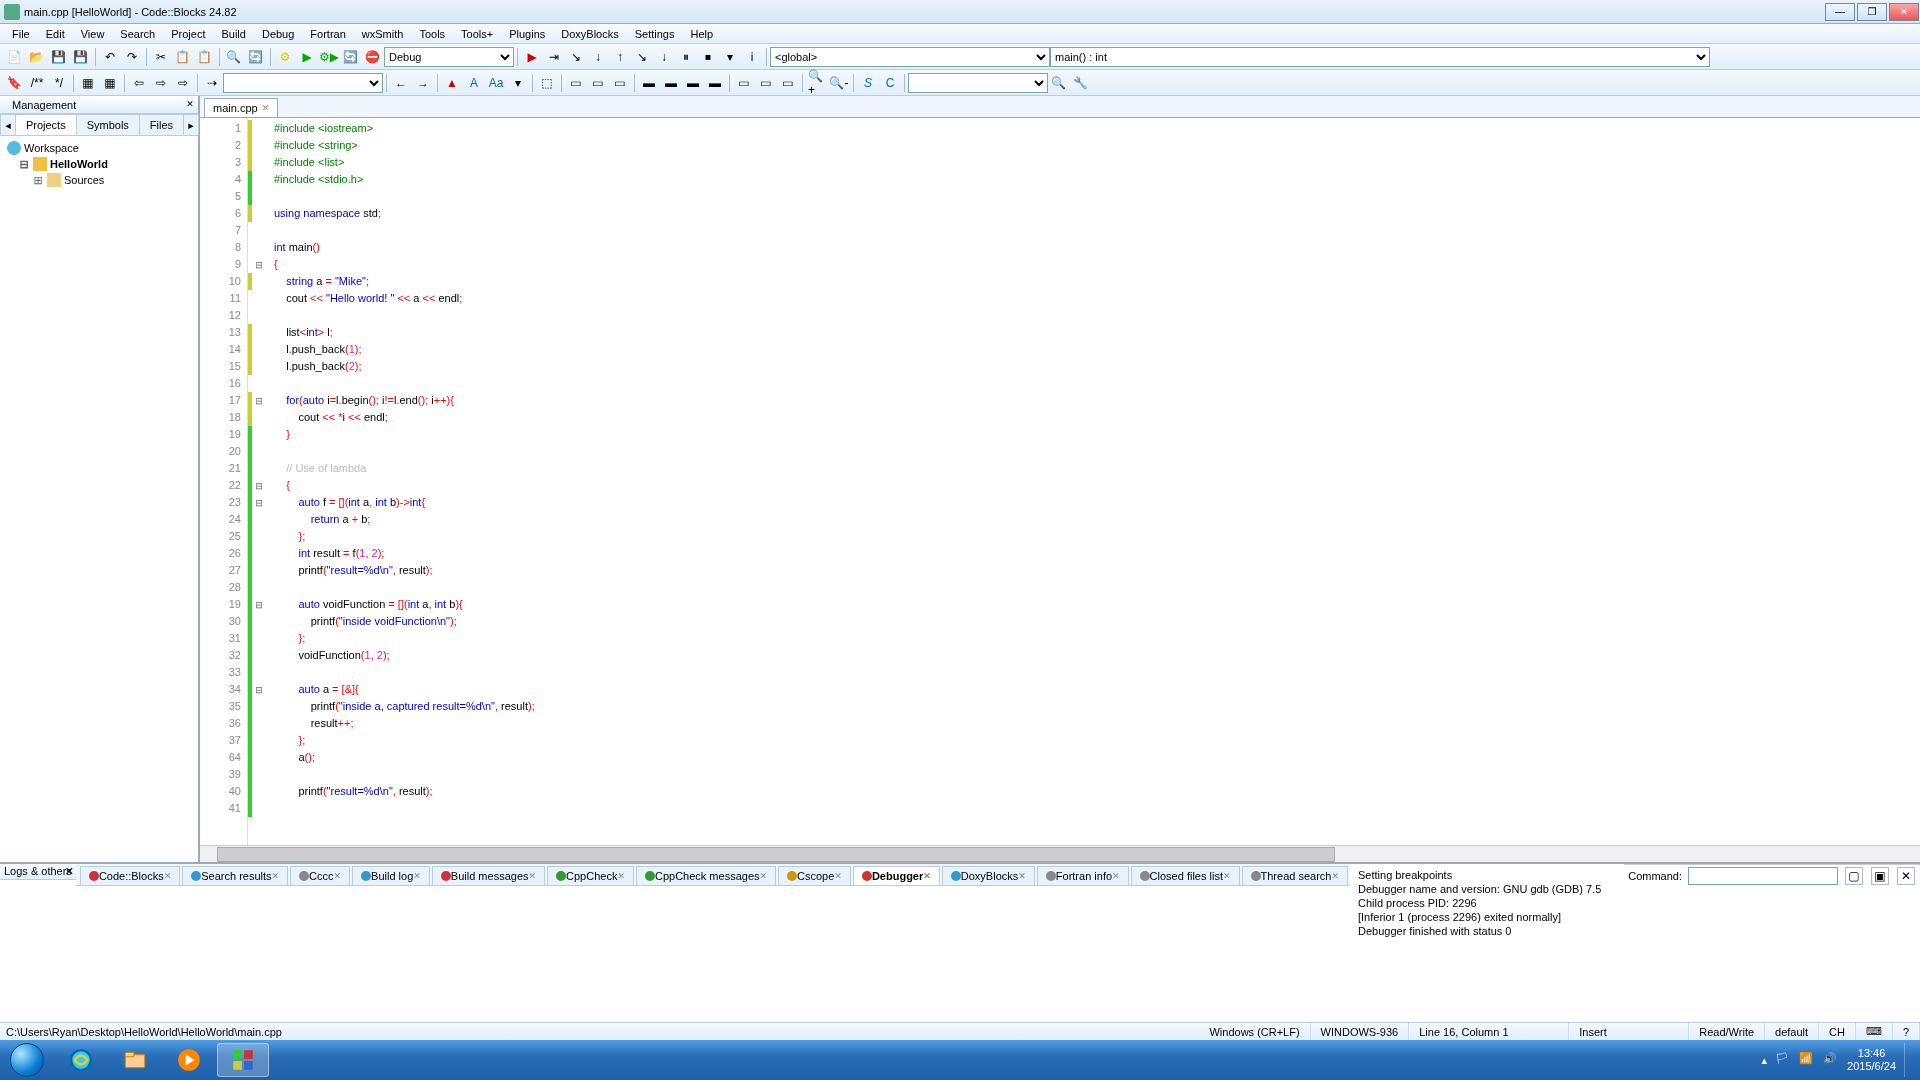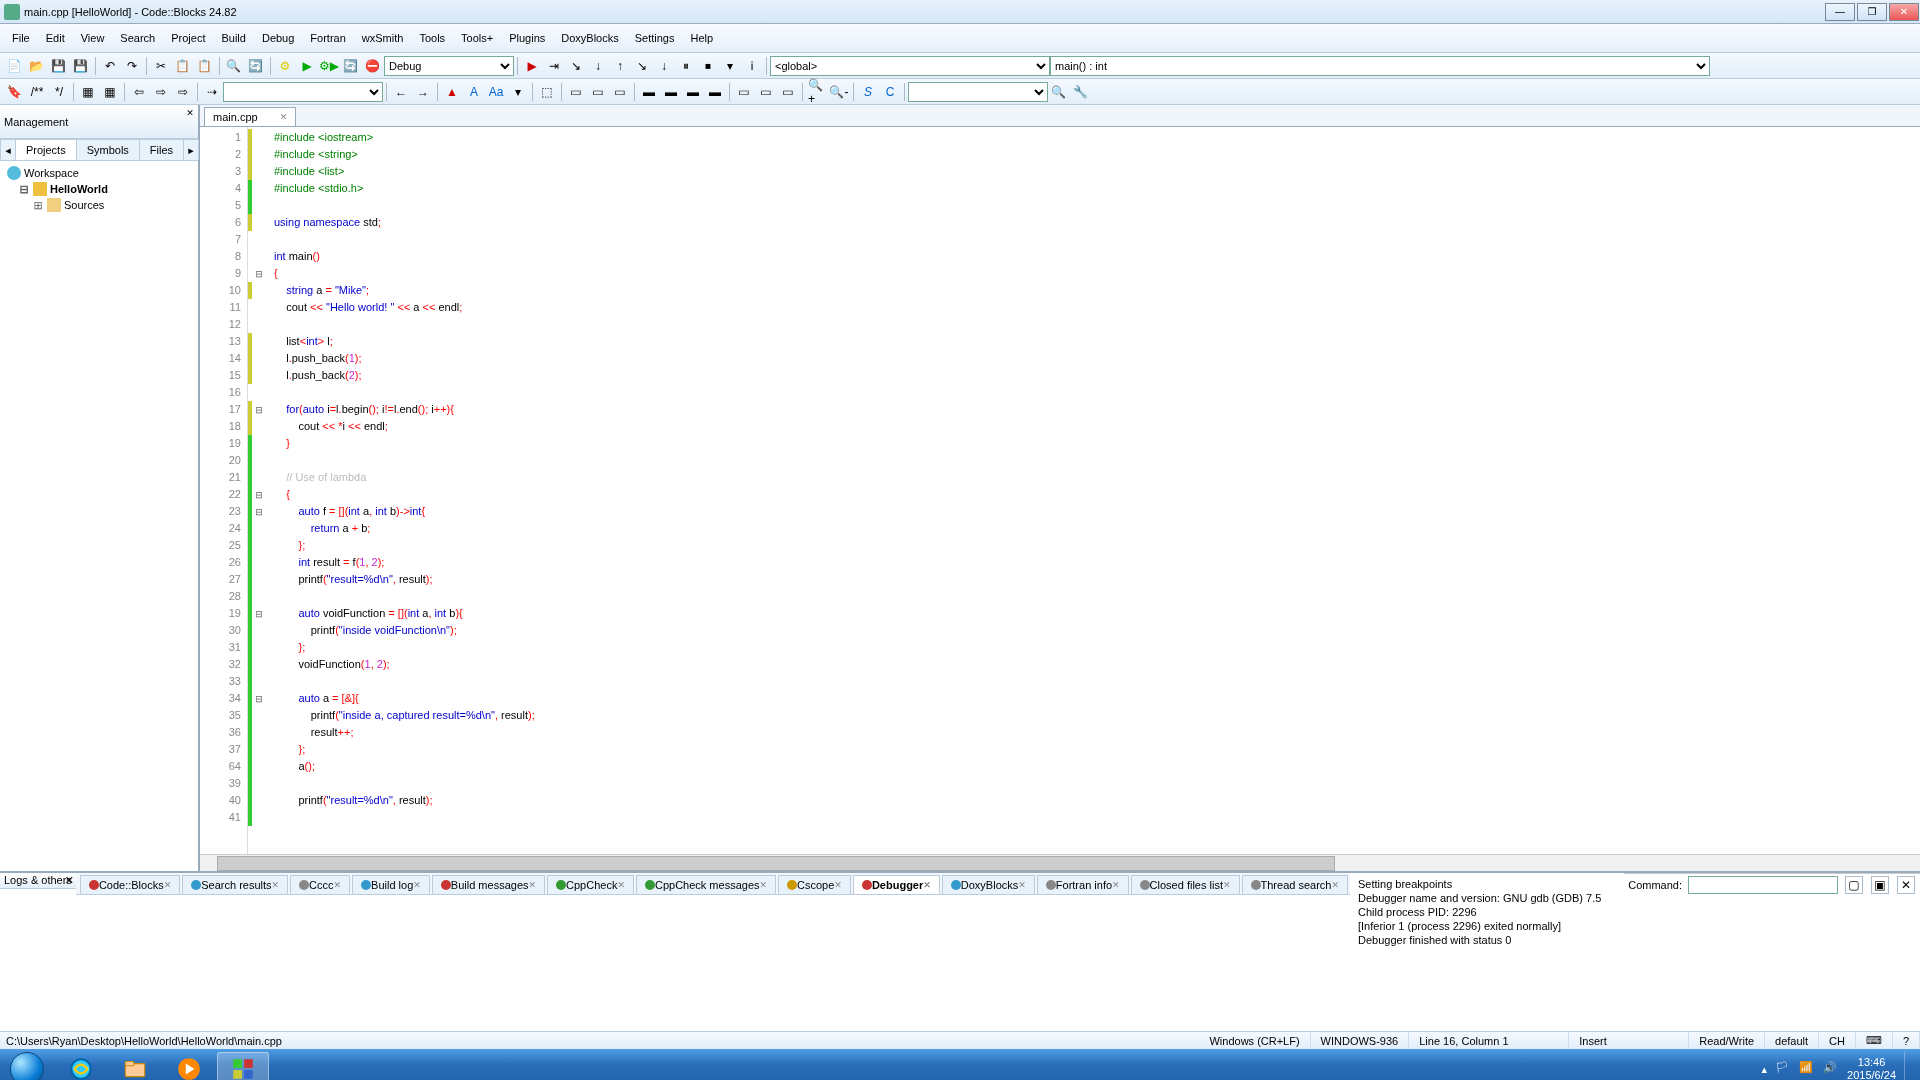--- a/index.html
+++ b/index.html
@@ -7,55 +7,55 @@
 
 
 .titlebar { height:24px; background:linear-gradient(#e8f2fb,#d4e6f7); display:flex; align-items:center; border-bottom:1px solid #9ab; }
 .titlebar .icon { width:16px; height:16px; margin:0 4px; background:#5a8; border-radius:2px; }
 .titlebar .title { flex:1; color:#000; }
 .winbtns { display:flex; }
 .winbtn { width:30px; height:18px; margin:0 1px; border:1px solid #789; background:linear-gradient(#eef6fd,#cde3f7); display:flex; align-items:center; justify-content:center; font-size:10px; cursor:pointer; }
 .winbtn.close { background:linear-gradient(#f5a9a9,#e55); color:#fff; }
 
 
-.menubar { height:29px; background:linear-gradient(#f8fbff,#e6f0fa); display:flex; align-items:center; padding:0 4px; border-bottom:1px solid #bcd; }
+.menubar { height:20px; background:linear-gradient(#f8fbff,#e6f0fa); display:flex; align-items:center; padding:0 4px; border-bottom:1px solid #bcd; }
 .menubar span { padding:2px 8px; cursor:pointer; }
 
 
 .toolbar { height:26px; background:linear-gradient(#f4f9fe,#e2eef9); display:flex; align-items:center; padding:0 4px; border-bottom:1px solid #bcd; }
 .tbtn { width:20px; height:20px; margin:0 1px; border:1px solid transparent; display:flex; align-items:center; justify-content:center; font-size:12px; cursor:pointer; }
 .tsep { width:1px; height:18px; background:#abc; margin:0 3px; }
 .tselect { height:20px; border:1px solid #7a9; font-size:11px; background:#fff; }
 
 
 .main { display:flex; height:calc(100% - 24px - 20px - 26px - 26px - 18px - 160px - 40px); }
 
 
 .mgmt { width:200px; border-right:2px solid #9ab; display:flex; flex-direction:column; background:#fff; }
-.mgmt-title { height:34px; background:linear-gradient(#fff,#e2eef9); border-bottom:1px solid #bcd; padding:2px 4px; display:flex; align-items:center; font-size:10px; position:relative; }
+.mgmt-title { height:18px; background:linear-gradient(#fff,#e2eef9); border-bottom:1px solid #bcd; padding:2px 12px; display:flex; align-items:center; font-size:10px; position:relative; }
 .mgmt-title .x { position:absolute; right:2px; top:2px; width:12px; height:12px; font-size:9px; display:flex; align-items:center; justify-content:center; cursor:pointer; }
 .mgmt-tabs { height:22px; display:flex; border-bottom:1px solid #bcd; background:#f0f6fc; }
 .mgmt-tab { padding:3px 10px; border:1px solid #bcd; border-bottom:none; background:#e8f2fb; margin-right:-1px; cursor:pointer; display:flex; align-items:center; }
 .mgmt-tab.active { background:#fff; font-weight:normal; }
 .mgmt-tab.arrow { width:16px; padding:3px 0; justify-content:center; }
 .tree { flex:1; padding:4px; overflow:auto; }
 .tree-node { display:flex; align-items:center; padding:1px 0; cursor:pointer; }
 .tree-node .exp { width:12px; text-align:center; color:#666; }
 .tree-node .ticon { width:14px; height:14px; margin:0 3px; }
 .tree-node .ws { background:#5bd; border-radius:7px; }
 .tree-node .proj { background:#f0c040; }
 .tree-node .fold { background:#f0d080; }
 .tree-node.bold { font-weight:bold; }
 .indent1 { padding-left:14px; }
 .indent2 { padding-left:28px; }
 
 
 .editor-area { flex:1; display:flex; flex-direction:column; }
 .editor-tabs { height:22px; display:flex; align-items:flex-end; background:#f0f6fc; border-bottom:1px solid #9ab; padding-left:4px; }
-.editor-tab { padding:3px 8px; border:1px solid #9ab; border-bottom:none; background:#fff; display:flex; align-items:center; gap:22px; cursor:pointer; }
+.editor-tab { padding:3px 8px; border:1px solid #9ab; border-bottom:none; background:#fff; display:flex; align-items:center; gap:4px; cursor:pointer; }
 .editor-tab .x { font-size:9px; color:#888; }
 .editor { flex:1; display:flex; font-family:'Courier New',monospace; font-size:13px; overflow:hidden; background:#fff; position:relative; }
 .gutter { width:48px; background:#fff; text-align:right; color:#888; padding-top:2px; border-right:1px solid #ddd;}
 .gutter div { height:17px; line-height:17px; padding-right:6px; }
 .foldcol { width:14px; background:#fff; padding-top:2px; }
 .foldcol div { height:17px; display:flex; align-items:center; justify-content:center; font-size:9px; color:#666; }
 .changebar { width:4px; padding-top:2px; }
 .changebar div { height:17px; }
 .changebar .g { background:#3c3; }
 .changebar .y { background:#cc3; }

